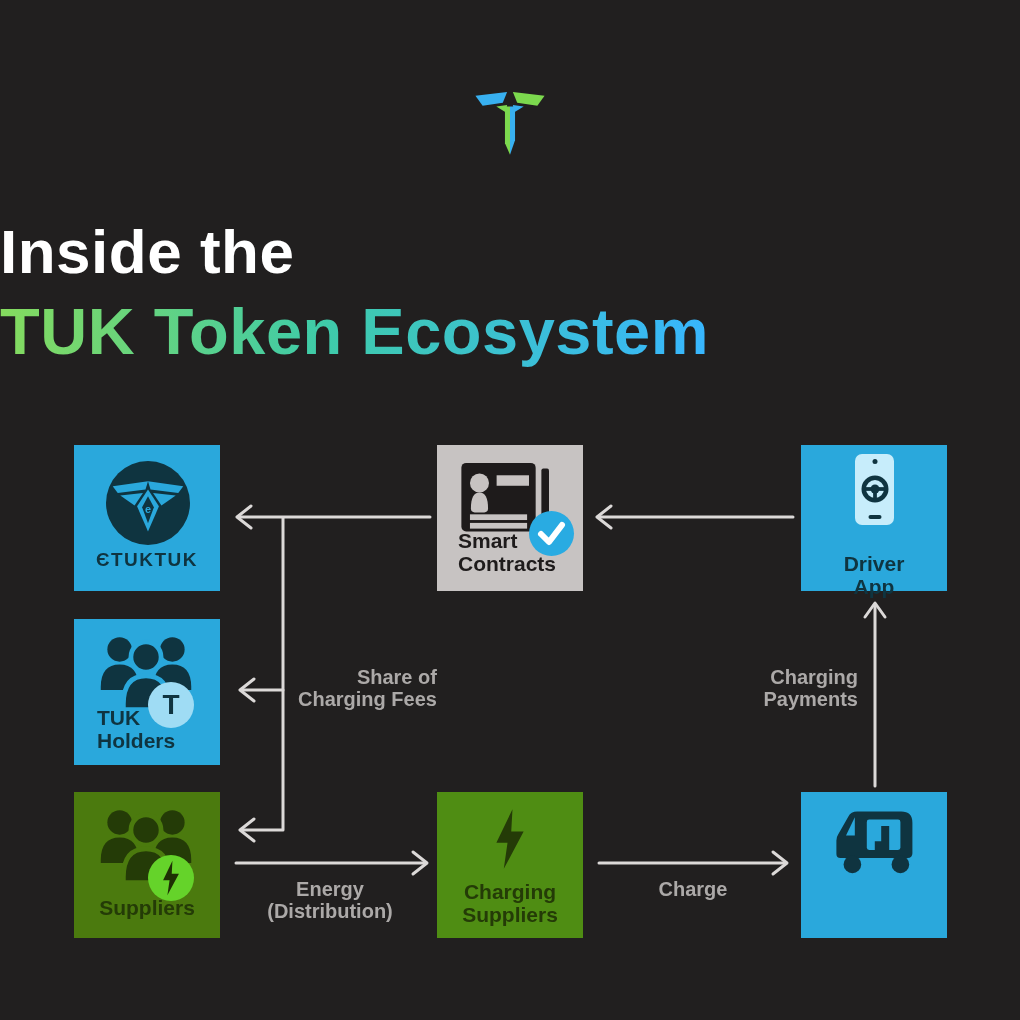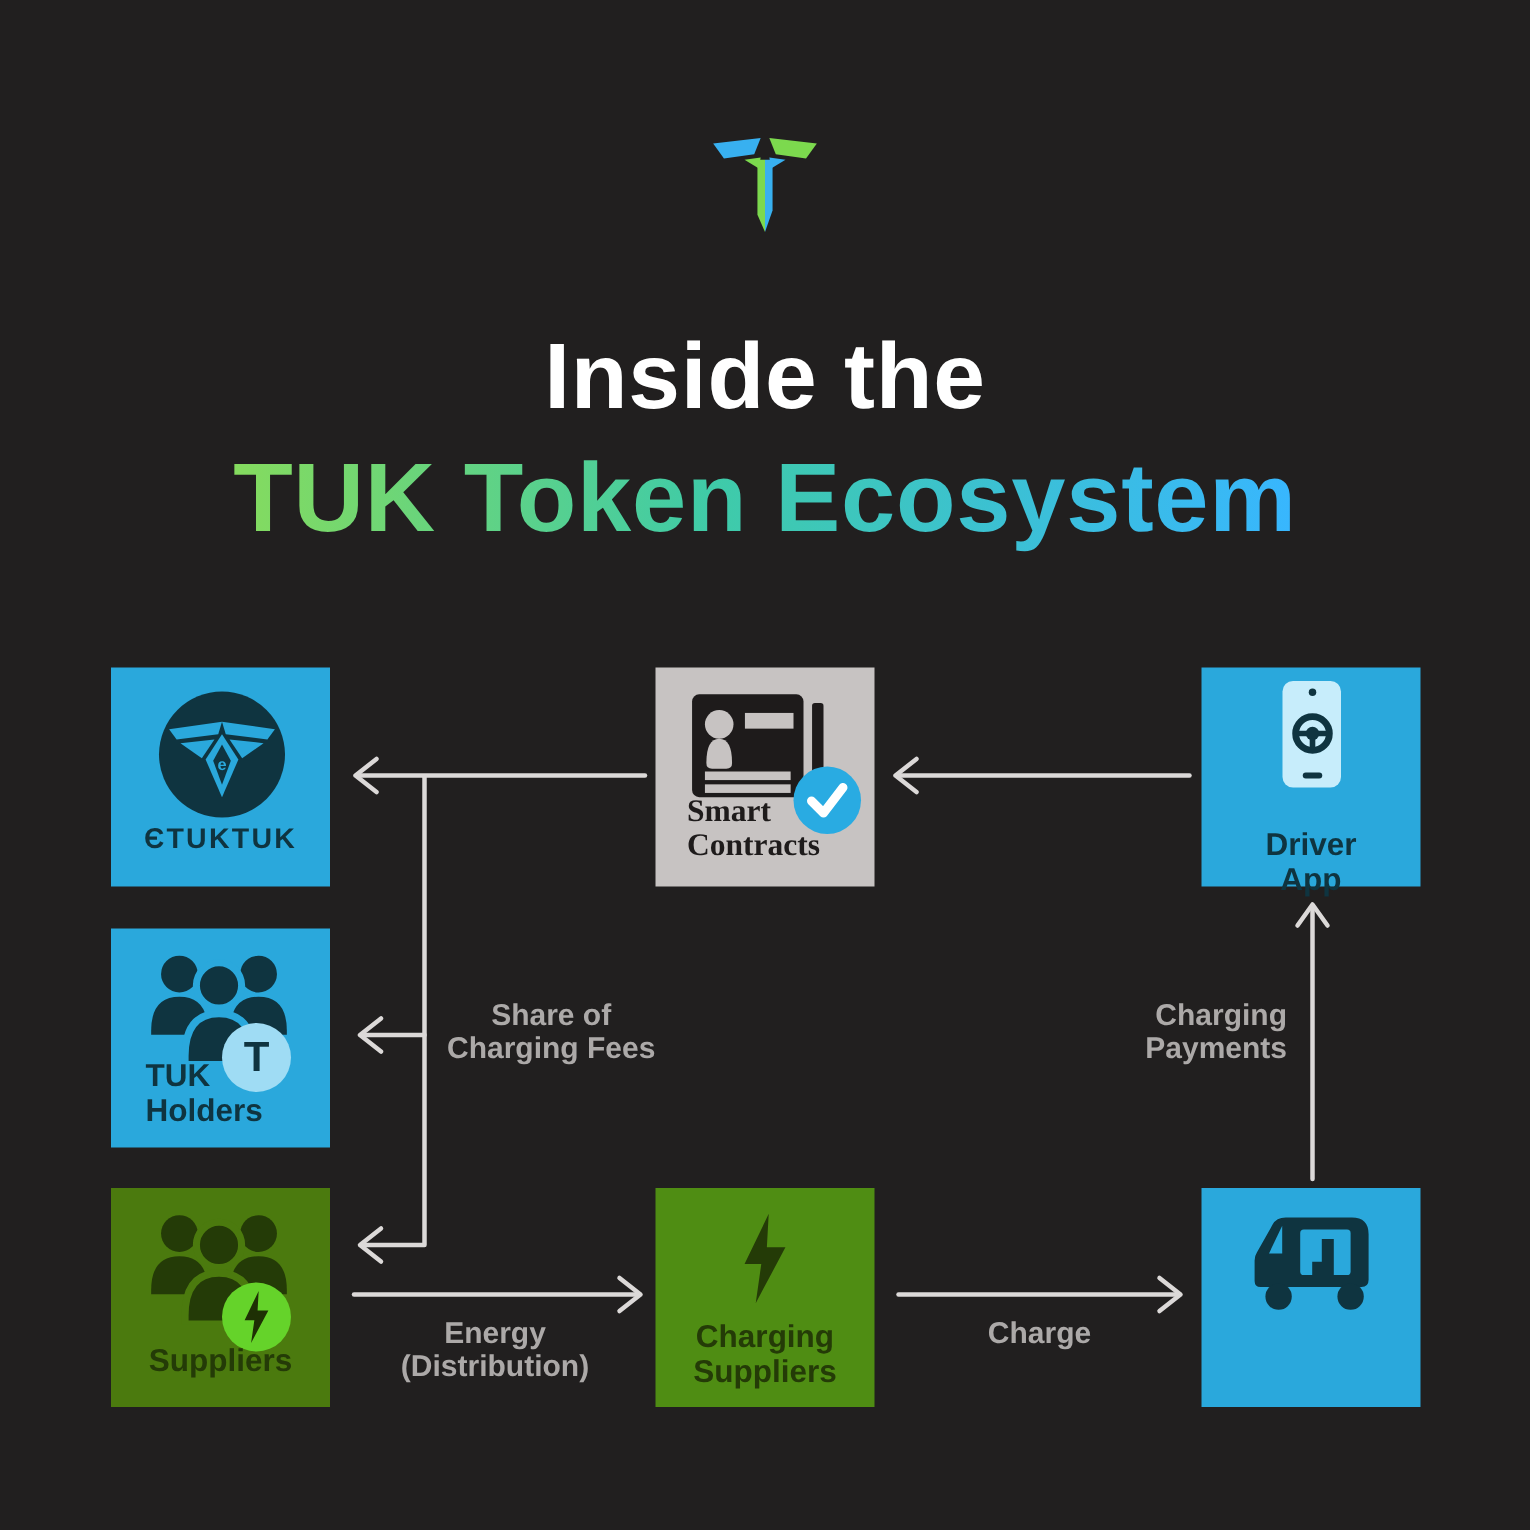--- a/index.html
+++ b/index.html
@@ -4,37 +4,37 @@
 <style>
   html,body{margin:0;padding:0;}
   body{
     width:1020px;height:1020px;position:relative;overflow:hidden;
     background:#211F1F;
     font-family:"Liberation Sans", sans-serif;
   }
 
   
   .logo{position:absolute;top:88px;left:50%;transform:translateX(-50%);width:72px;height:70px;}
-  .title{position:absolute;top:212px;left:0;width:1020px;text-align:center;font-weight:bold;}
+  .title{position:absolute;top:212px;left:0;width:1020px;font-weight:bold;}
   .title-line1{font-size:62px;line-height:80px;color:#FFFFFF;letter-spacing:.5px;}
   .title-line2{
     display:inline-block;font-size:65px;line-height:80px;letter-spacing:.5px;
     background:linear-gradient(90deg,#85DB5E 0%,#3FCBA8 45%,#38B6FF 100%);
     -webkit-background-clip:text;background-clip:text;color:transparent;
   }
 
   
   .node{position:absolute;width:146px;height:146px;}
   .node.blue{background:#2AA8DC;}
   .node.gray{background:#C7C3C2;}
   .node.olive{background:#4B7A0E;}
   .node.green{background:#4F8D13;}
   .node-label{position:absolute;font-weight:bold;white-space:pre;}
   .navy-text{color:#0F3440;}
-  .dark-text{color:#1E1B1B;font-family:Liberation Serif, serif;}
+  .dark-text{color:#1E1B1B;}
   .dgreen-text{color:#243B07;}
   .centered{left:0;width:146px;text-align:center;}
 
   .n-etuktuk{left:74px;top:445px;}
   .n-smart{left:437px;top:445px;}
   .n-driver{left:801px;top:445px;}
   .n-holders{left:74px;top:619px;}
   .n-suppliers{left:74px;top:792px;}
   .n-charging{left:437px;top:792px;}
   .n-drivers{left:801px;top:792px;}
@@ -62,21 +62,21 @@
   .suppliers-label{top:104px;font-size:21px;}
 
   .bolt-big{position:absolute;left:50%;top:16px;transform:translateX(-50%);}
   .charging-label{top:88px;font-size:21px;line-height:23px;}
 
   .tuktuk-icon{position:absolute;left:29px;top:17px;}
   .drivers-label{top:88px;font-size:21px;line-height:23px;}
 
   
   .edge-label{position:absolute;font-weight:bold;color:#ACA9A8;font-size:20px;line-height:22px;white-space:pre;}
-  .lbl-share{left:298px;top:666px;text-align:center;}
+  .lbl-share{left:298px;top:666px;text-align:right;}
   .lbl-payments{right:162px;top:666px;text-align:right;}
   .lbl-energy{left:330px;top:878px;transform:translateX(-50%);text-align:center;}
   .lbl-charge{left:693px;top:878px;transform:translateX(-50%);text-align:left;}
 
   .arrows{position:absolute;left:0;top:0;pointer-events:none;}
 </style>
 </head>
 <body>
 
 <div class="logo">

